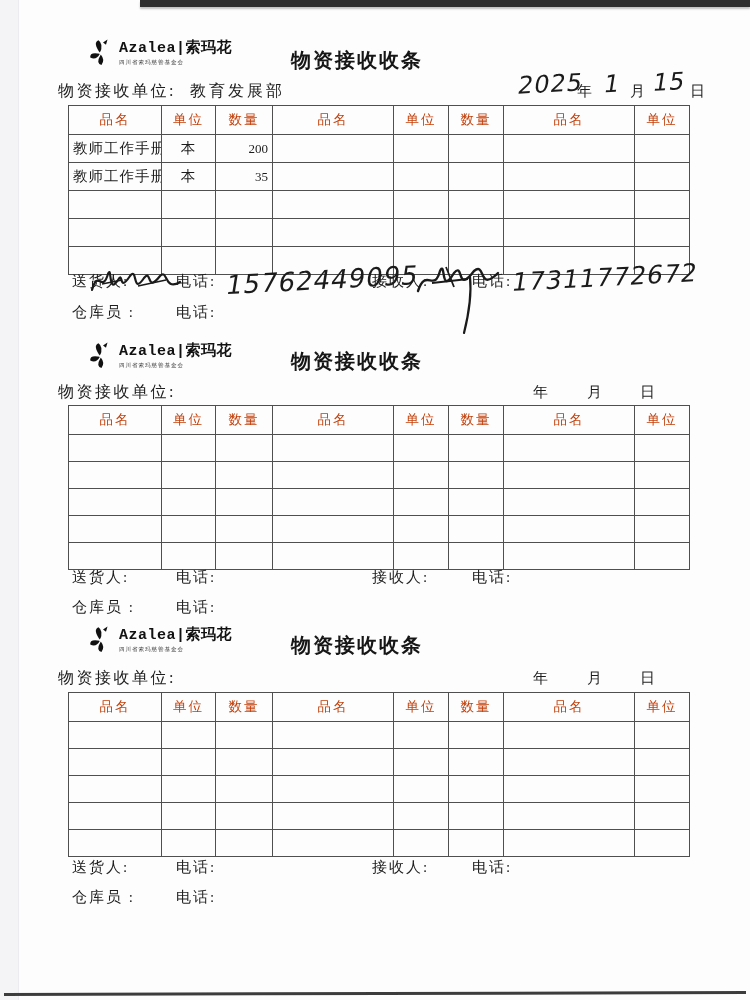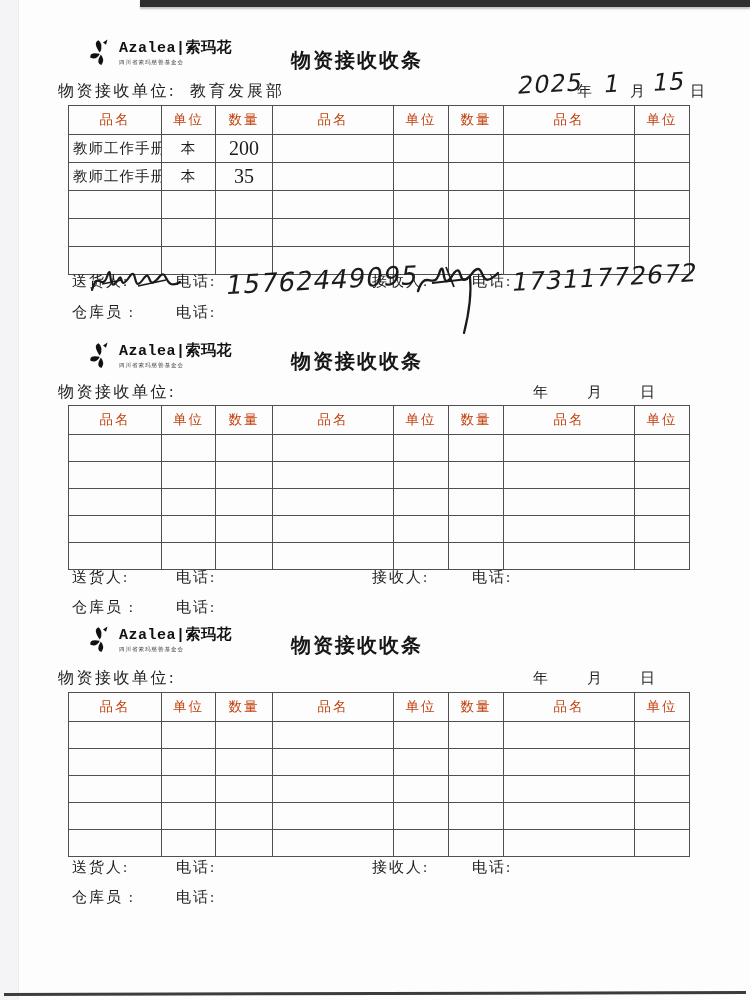--- a/index.html
+++ b/index.html
@@ -37,21 +37,21 @@
   .hw{position:absolute;font-family:"DejaVu Sans",sans-serif;color:#1b1b1b;
       transform:rotate(-3deg) skewX(-12deg);font-size:24px;line-height:1;letter-spacing:1px;}
 
   
   table.grid{position:absolute;left:68px;border-collapse:collapse;table-layout:fixed;width:617px;background:transparent;}
   .grid th,.grid td{border:1px solid #4f4f4f;padding:0 4px;overflow:hidden;white-space:nowrap;}
   .grid th{height:28px;font-weight:normal;font-size:13.5px;letter-spacing:2px;color:#c2410c;text-align:center;}
   .form-a .grid td{height:27px;}
   .form-b .grid td{height:26px;}
   .grid td{font-size:14.5px;color:#1c1c1c;text-align:center;letter-spacing:1px;}
-  .grid td:nth-child(3n){text-align:center;font-family:"Liberation Serif",serif;font-size:20px;letter-spacing:0;}
+  .grid td:nth-child(3n){text-align:right;font-family:"Liberation Serif",serif;font-size:13px;letter-spacing:0;}
   .grid th:nth-child(1),.grid td:nth-child(1){width:84px;}
   .grid th:nth-child(2),.grid td:nth-child(2){width:45px;}
   .grid th:nth-child(3),.grid td:nth-child(3){width:48px;}
   .grid th:nth-child(4),.grid td:nth-child(4){width:112px;}
   .grid th:nth-child(5),.grid td:nth-child(5){width:46px;}
   .grid th:nth-child(6),.grid td:nth-child(6){width:46px;}
   .grid th:nth-child(7),.grid td:nth-child(7){width:122px;}
   .grid th:nth-child(8),.grid td:nth-child(8){width:46px;}
   
 

